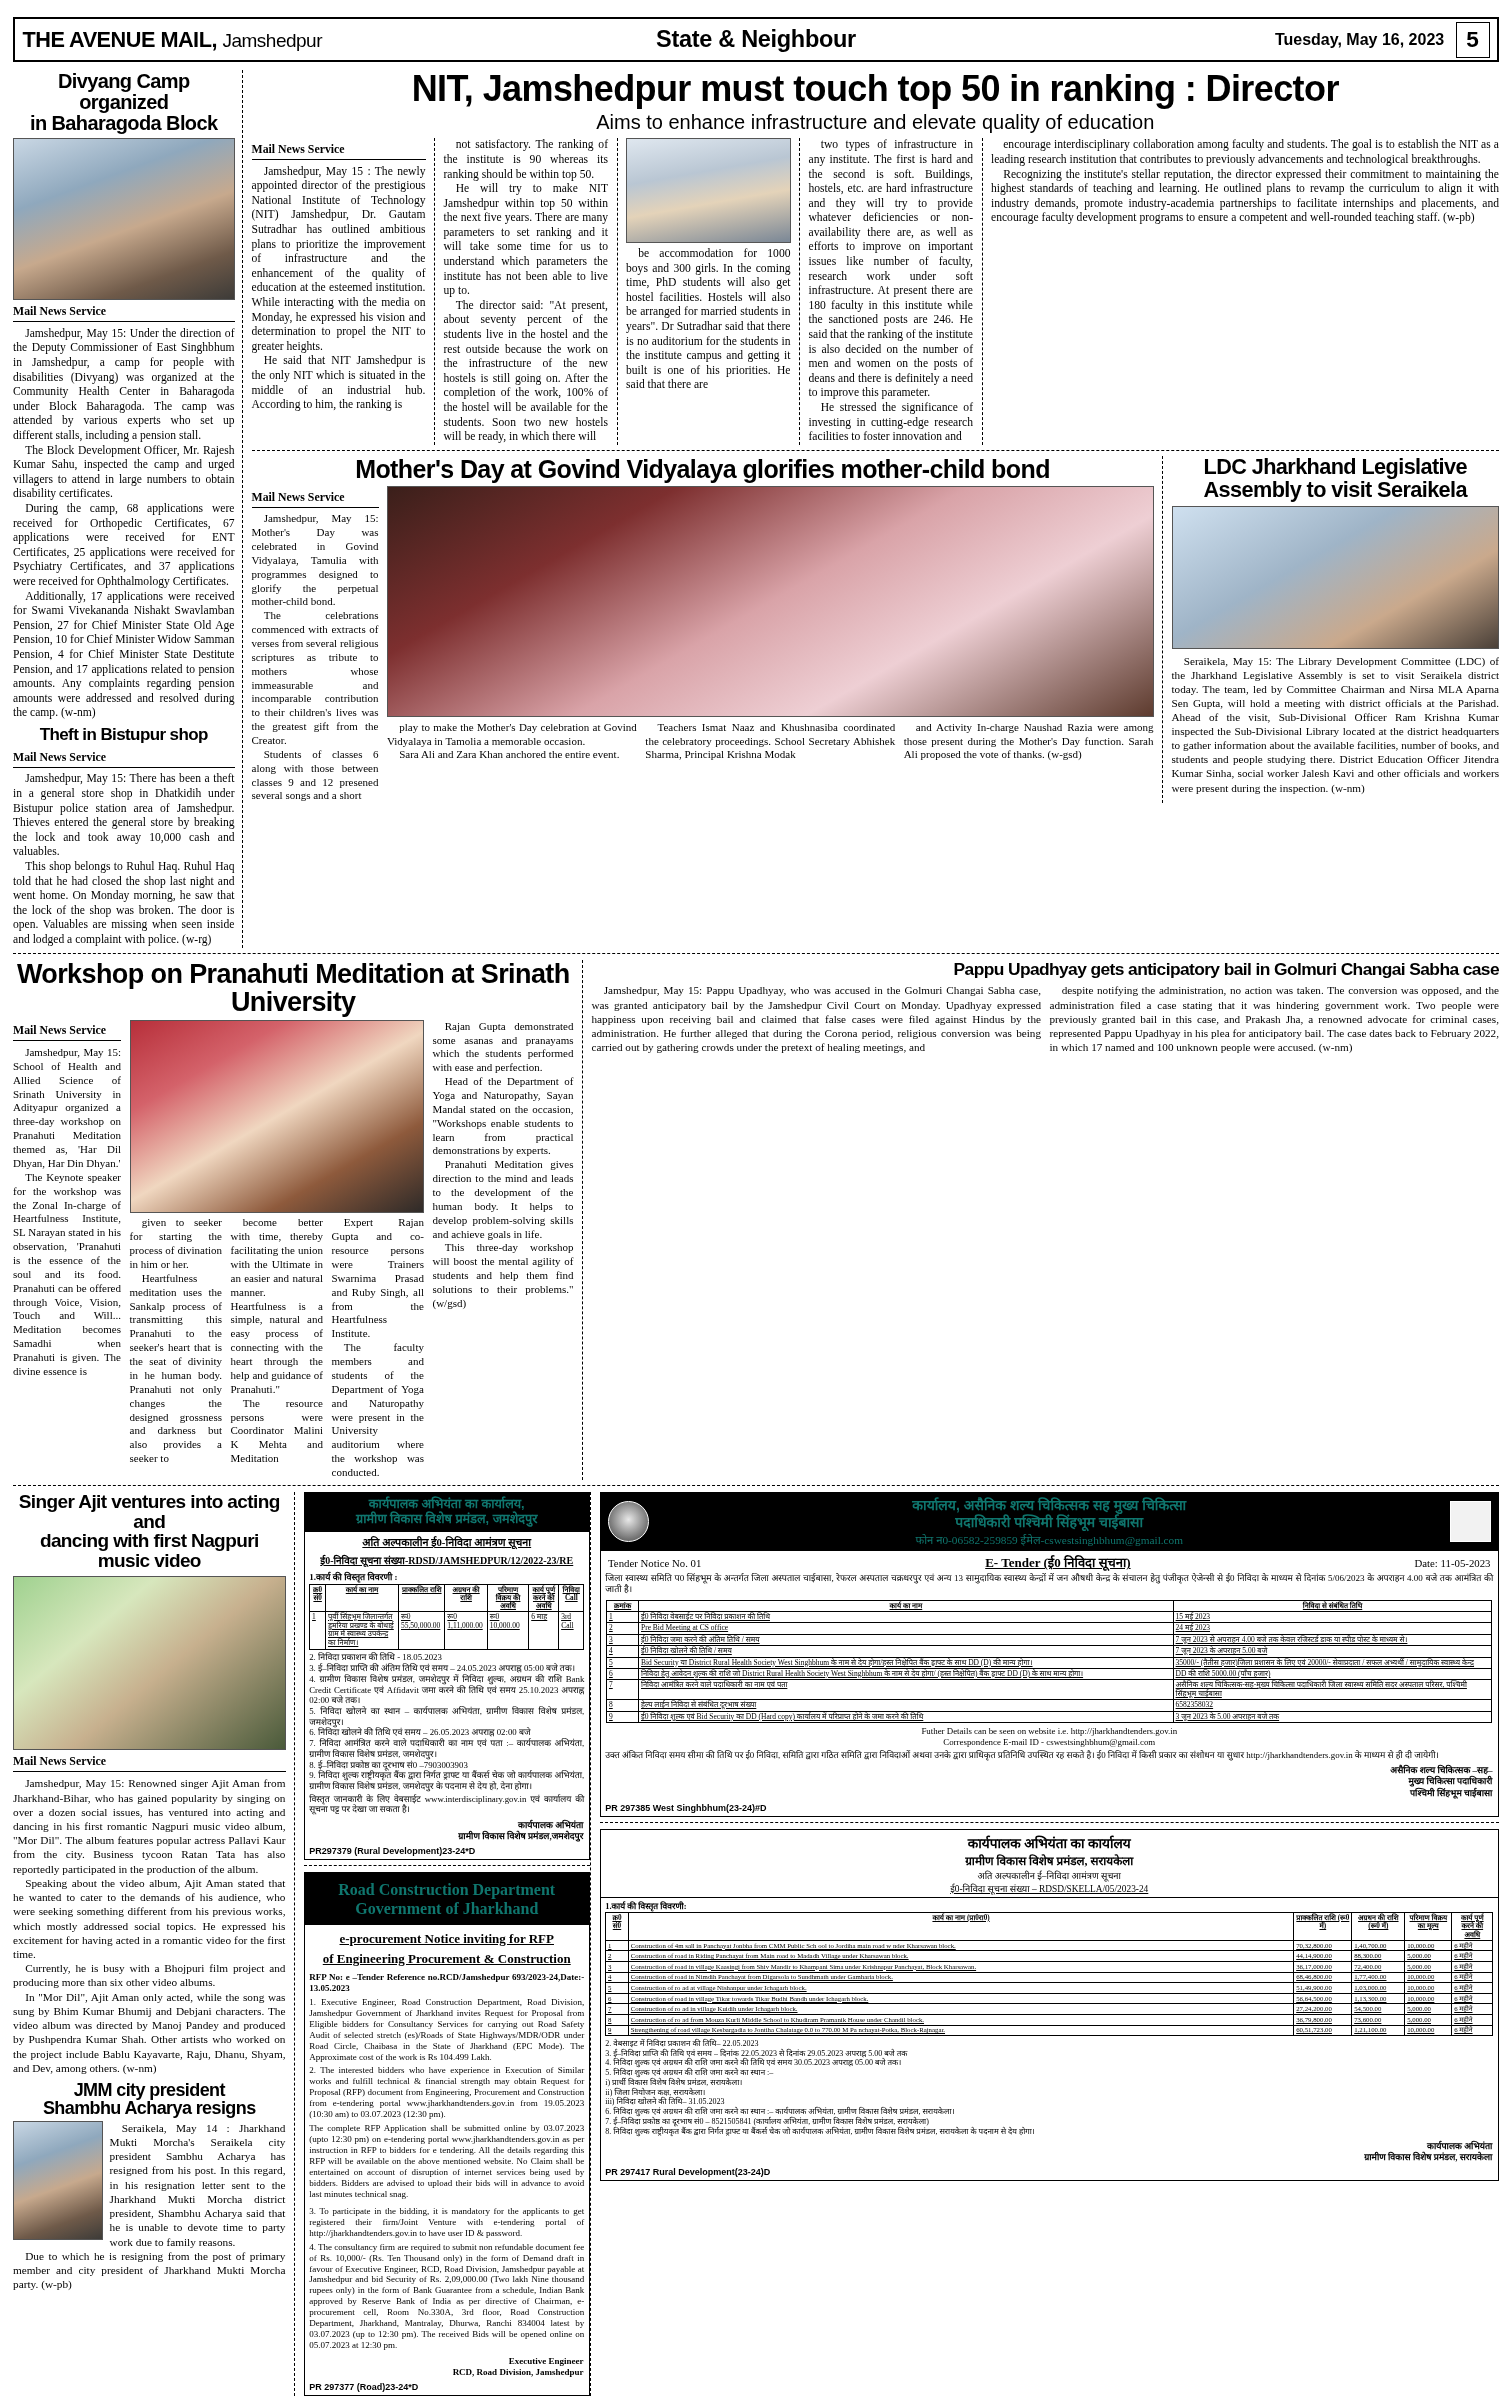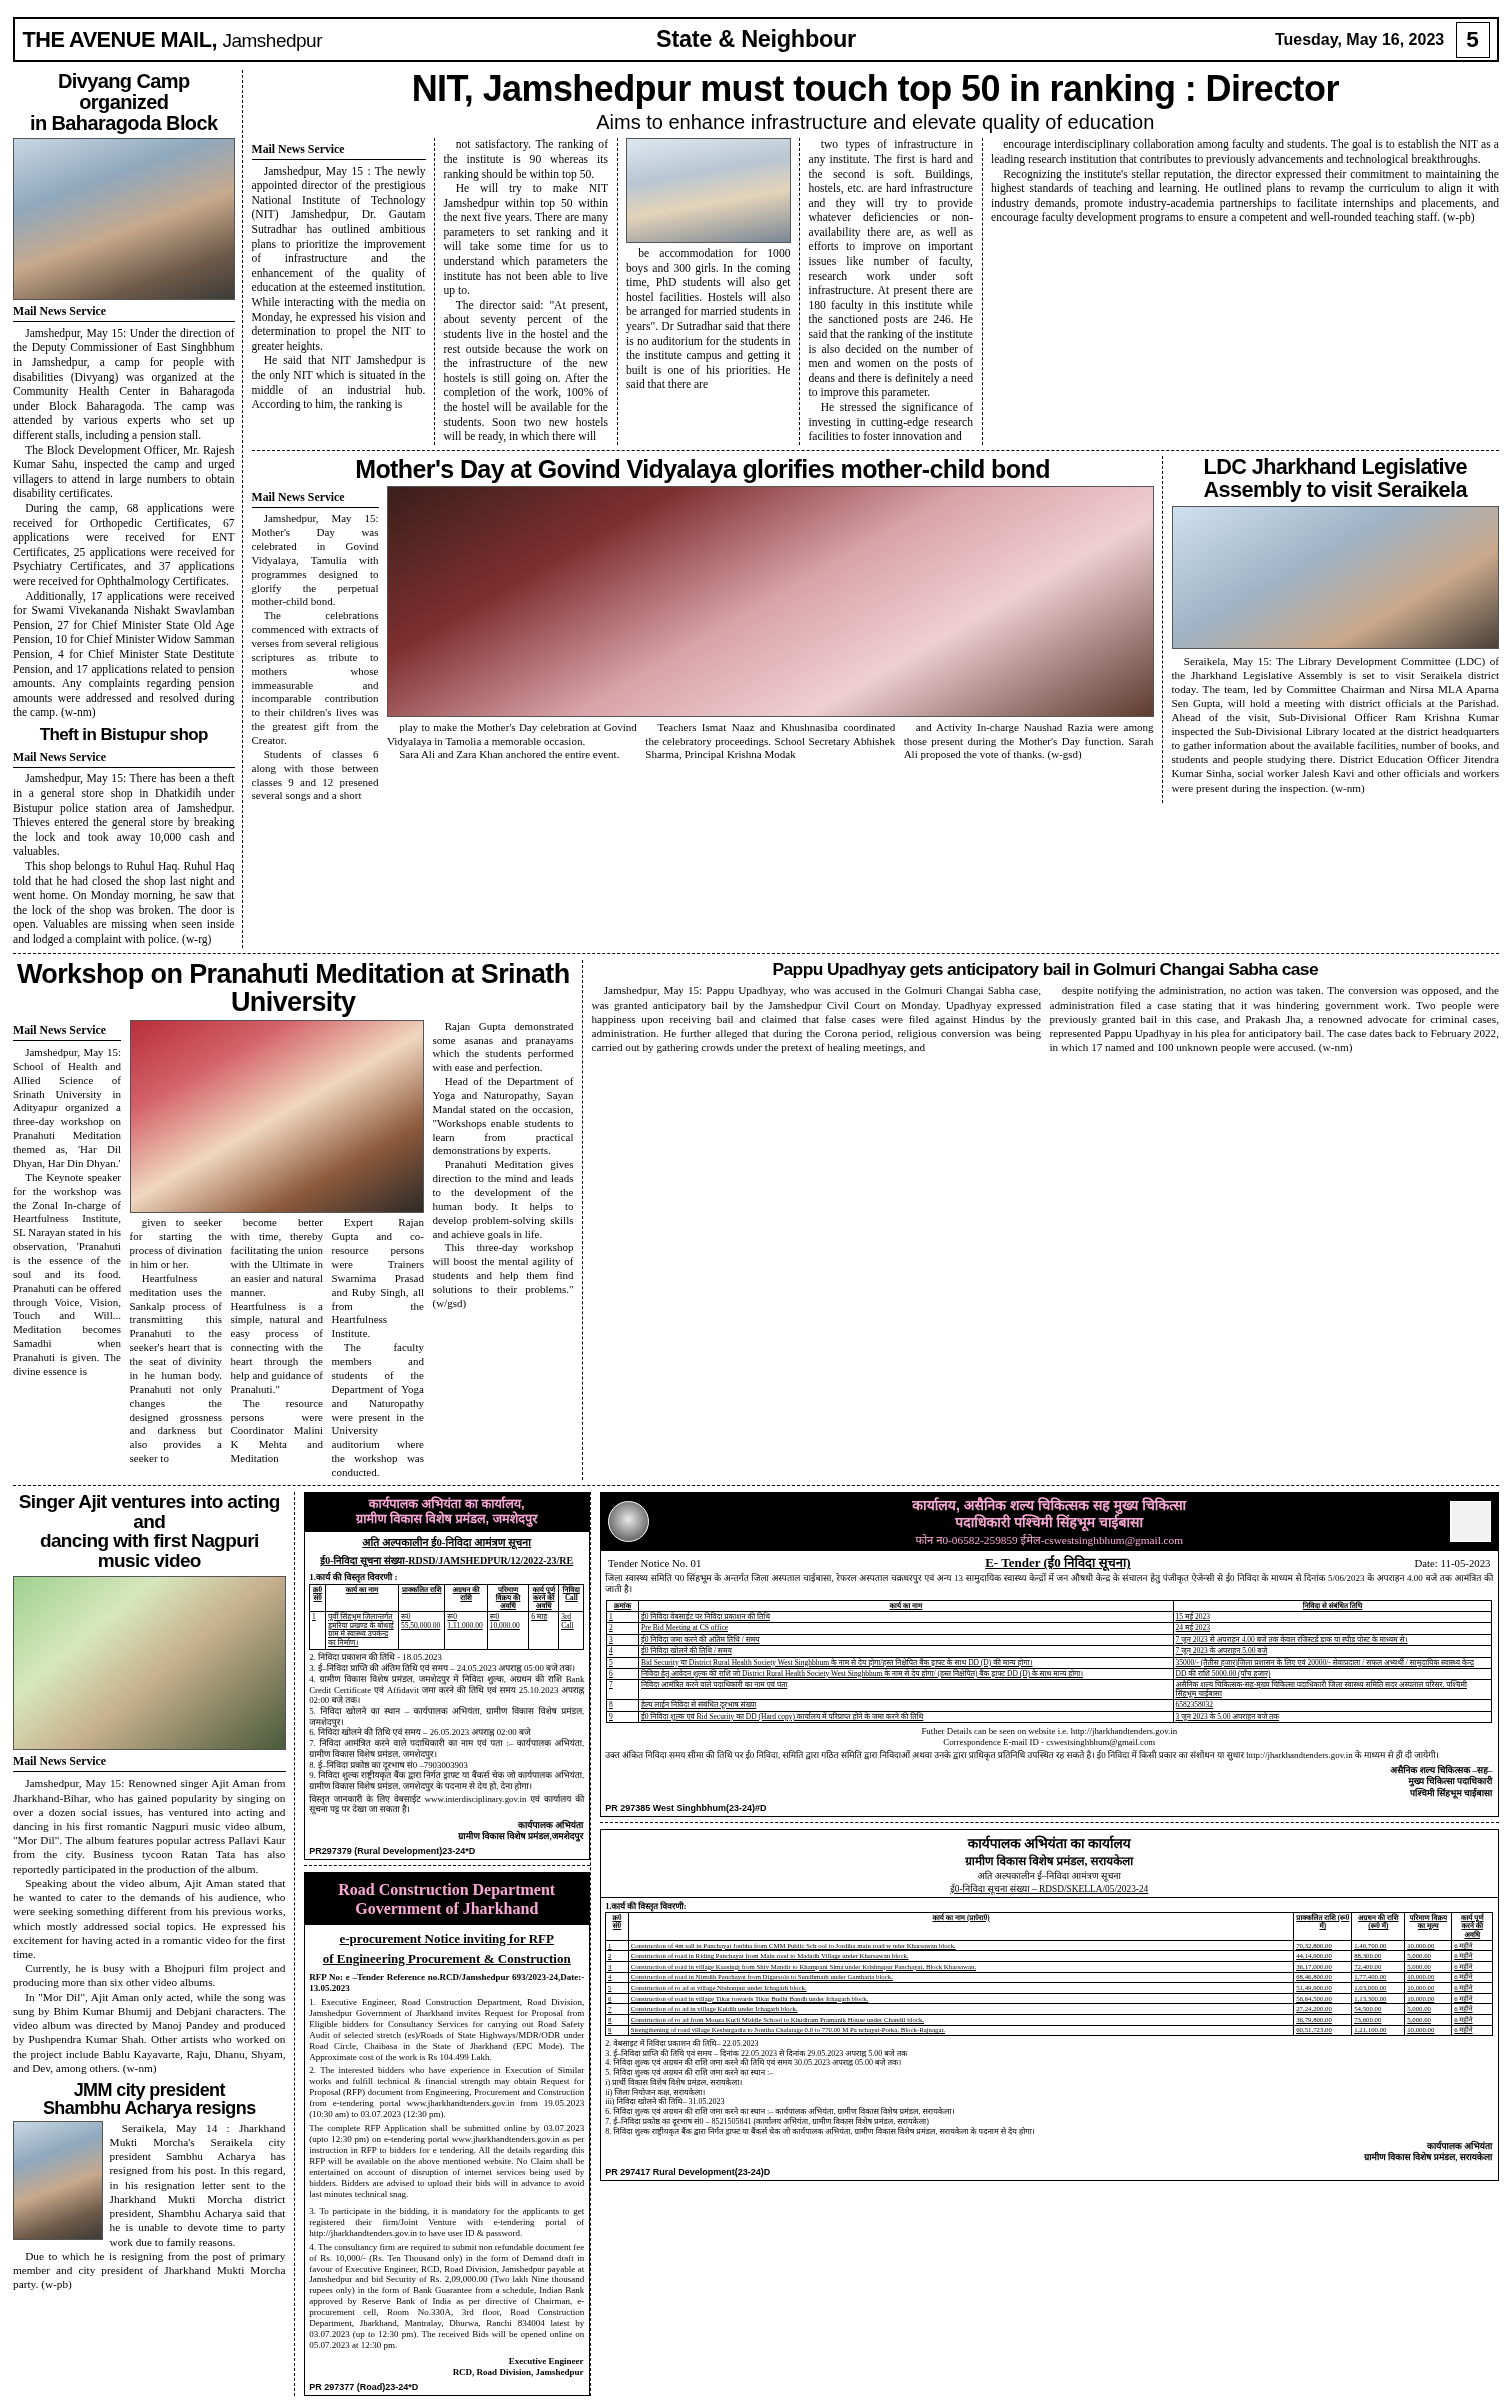--- a/index.html
+++ b/index.html
@@ -43,21 +43,21 @@
   
   .ph { background:linear-gradient(160deg,#c9d7e4 0%,#8fa8bd 30%,#c7a98d 55%,#6f5a49 80%,#3d3b38 100%); }
   .ph2{ background:linear-gradient(150deg,#3a1f1a 0%,#7d2f2f 25%,#d9a3a8 50%,#eecfd4 70%,#5d3b2e 100%); }
   .ph3{ background:linear-gradient(170deg,#dfe7ef 0%,#b9c6d3 35%,#e4d3b9 60%,#7a8796 100%); }
   .ph4{ background:linear-gradient(150deg,#b72f3a 0%,#d4626a 25%,#f0d7c0 50%,#8e5a3c 75%,#2e2a28 100%); }
   .ph5{ background:linear-gradient(140deg,#9fd18f 0%,#d7e7bd 30%,#c7b08e 55%,#4a5a3a 100%); }
   .ph6{ background:linear-gradient(150deg,#cfe0ef 0%,#9fb4c7 40%,#caa98c 70%,#4a4038 100%); }
 
   
   .ad { border:1.4px solid #000; background:#fff; padding:0; }
-  .ad-blk { background:#000; color:#f9a8d4; text-align:center; padding:3.8px 5.6px; }
+  .ad-blk { background:#000; color:#0f766e; text-align:center; padding:3.8px 5.6px; }
   .ad-blk .l1 { font-family:"Liberation Sans", sans-serif; font-weight:bold; font-size:12.7px; line-height:1.22;}
   .ad-sub { text-align:center; font-weight:bold; font-size:10.8px; padding:2.8px 3.8px 0.9px; }
   .ad-body { font-size:8.8px; line-height:1.22; padding:2.8px 4.7px 4.7px; text-align:justify; }
   table.tbl { width:100%; border-collapse:collapse; font-size:7.5px;text-decoration:underline; }
   table.tbl th, table.tbl td { border:0.8px solid #000; padding:0.9px 1.9px; vertical-align:top; line-height:1.15;}
   table.tbl th { font-weight:bold; text-align:center; font-size:7.2px; }
   .pr { font-family:"Liberation Sans", sans-serif; font-weight:bold; font-size:9px; padding:1.9px 4.7px 2.8px;}
   .sig { text-align:right; font-weight:bold; font-size:9px; padding:0 5.6px 1.9px; line-height:1.25;}
   .emblem { width:41px; height:41px; border-radius:50%; border:1.9px solid #fff;
     background:radial-gradient(circle at 50% 45%, #e8e8e8 0%, #9a9a9a 45%, #3a3a3a 100%); }
@@ -234,21 +234,21 @@
             <p>Rajan Gupta demonstrated some asanas and pranayams which the students performed with ease and perfection.</p>
             <p>Head of the Department of Yoga and Naturopathy, Sayan Mandal stated on the occasion, "Workshops enable students to learn from practical demonstrations by experts.</p>
             <p>Pranahuti Meditation gives direction to the mind and leads to the development of the human body. It helps to develop problem-solving skills and achieve goals in life.</p>
             <p>This three-day workshop will boost the mental agility of students and help them find solutions to their problems." (w/gsd)</p>
           </div>
         </div>
       </div>
     </div>
 
     <div class="vdash" style="flex:1; padding-left:8.5px;">
-      <div class="hl" style="font-size:17.4px; text-align:center; padding-bottom:5.6px;">Pappu Upadhyay gets anticipatory bail in Golmuri Changai Sabha case</div>
+      <div class="hl" style="font-size:17.4px; text-align:right; padding-bottom:5.6px;">Pappu Upadhyay gets anticipatory bail in Golmuri Changai Sabha case</div>
       <div style="display:flex; gap:8.5px;">
         <div style="flex:1;">
           <div class="body-txt" style="font-size:11.2px;">
             <p>Jamshedpur, May 15: Pappu Upadhyay, who was accused in the Golmuri Changai Sabha case, was granted anticipatory bail by the Jamshedpur Civil Court on Monday. Upadhyay expressed happiness upon receiving bail and claimed that false cases were filed against Hindus by the administration. He further alleged that during the Corona period, religious conversion was being carried out by gathering crowds under the pretext of healing meetings, and</p>
           </div>
         </div>
         <div style="flex:1;">
           <div class="body-txt" style="font-size:11.2px;">
             <p>despite notifying the administration, no action was taken. The conversion was opposed, and the administration filed a case stating that it was hindering government work. Two people were previously granted bail in this case, and Prakash Jha, a renowned advocate for criminal cases, represented Pappu Upadhyay in his plea for anticipatory bail. The case dates back to February 2022, in which 17 named and 100 unknown people were accused. (w-nm)</p>
           </div>

